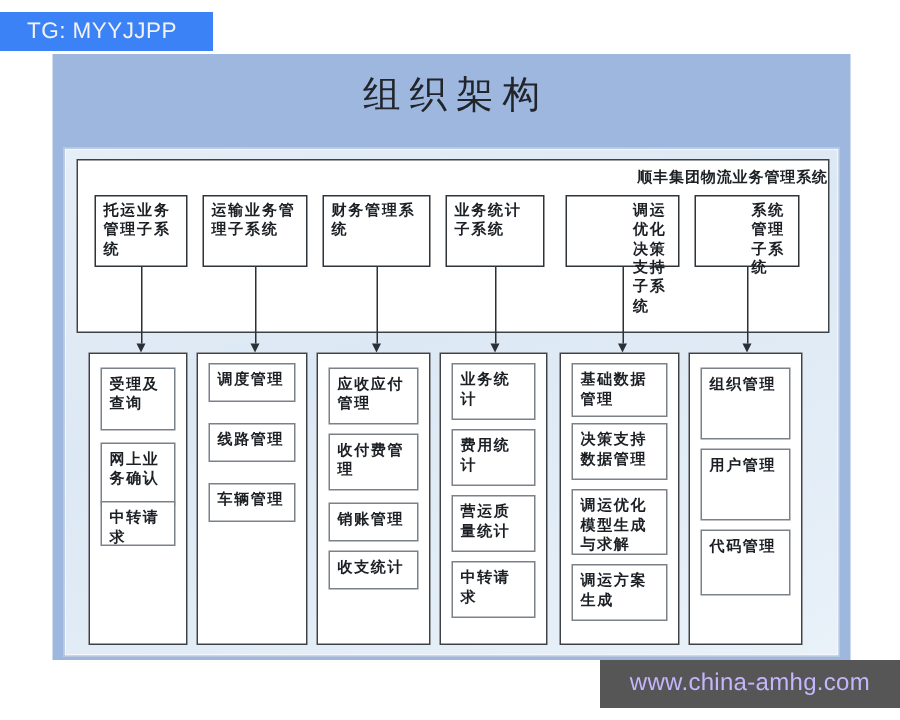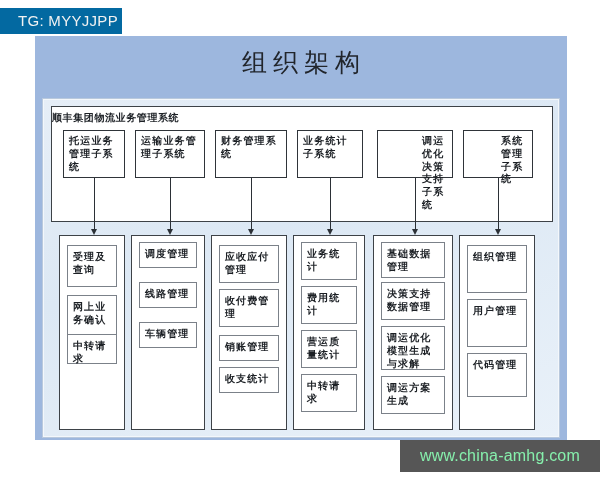--- a/index.html
+++ b/index.html
@@ -15,40 +15,40 @@
     font-family: "Liberation Serif", "DejaVu Serif", serif;
   }
 
   
   #tg-label {
     position: absolute;
     left: 0;
     top: 8px;
     height: 26px;
     line-height: 26px;
-    padding: 0 4px 0 18px;
-    background: #0369a1;
+    padding: 0 24px 0 18px;
+    background: #3b82f6;
     color: #f2f2f2;
     font-family: "Liberation Sans", "DejaVu Sans", sans-serif;
     font-size: 15px;
     letter-spacing: 0.3px;
     z-index: 40;
     white-space: nowrap;
   }
 
   
   #site-watermark {
     position: absolute;
     right: 0;
     bottom: 8px;
     height: 32px;
     line-height: 32px;
     padding: 0 20px;
     background: #565656;
-    color: #86efac;
+    color: #c4b5fd;
     font-family: "Liberation Sans", "DejaVu Sans", sans-serif;
     font-size: 16px;
     letter-spacing: 0.2px;
     z-index: 40;
     white-space: nowrap;
   }
 
   
   #slide {
     position: absolute;
@@ -95,21 +95,21 @@
     background: #ffffff;
     border: 1px solid #3d4247;
     box-sizing: border-box;
   }
 
   #top-panel-title {
     position: absolute;
     left: 0;
     top: 4px;
     width: 100%;
-    text-align: left;
+    text-align: right;
     font-size: 10px;
     color: #1d2126;
     letter-spacing: 0.6px;
     font-weight: bold;
   }
 
   .node-box {
     position: absolute;
     background: #ffffff;
     border: 1px solid #6f767d;

